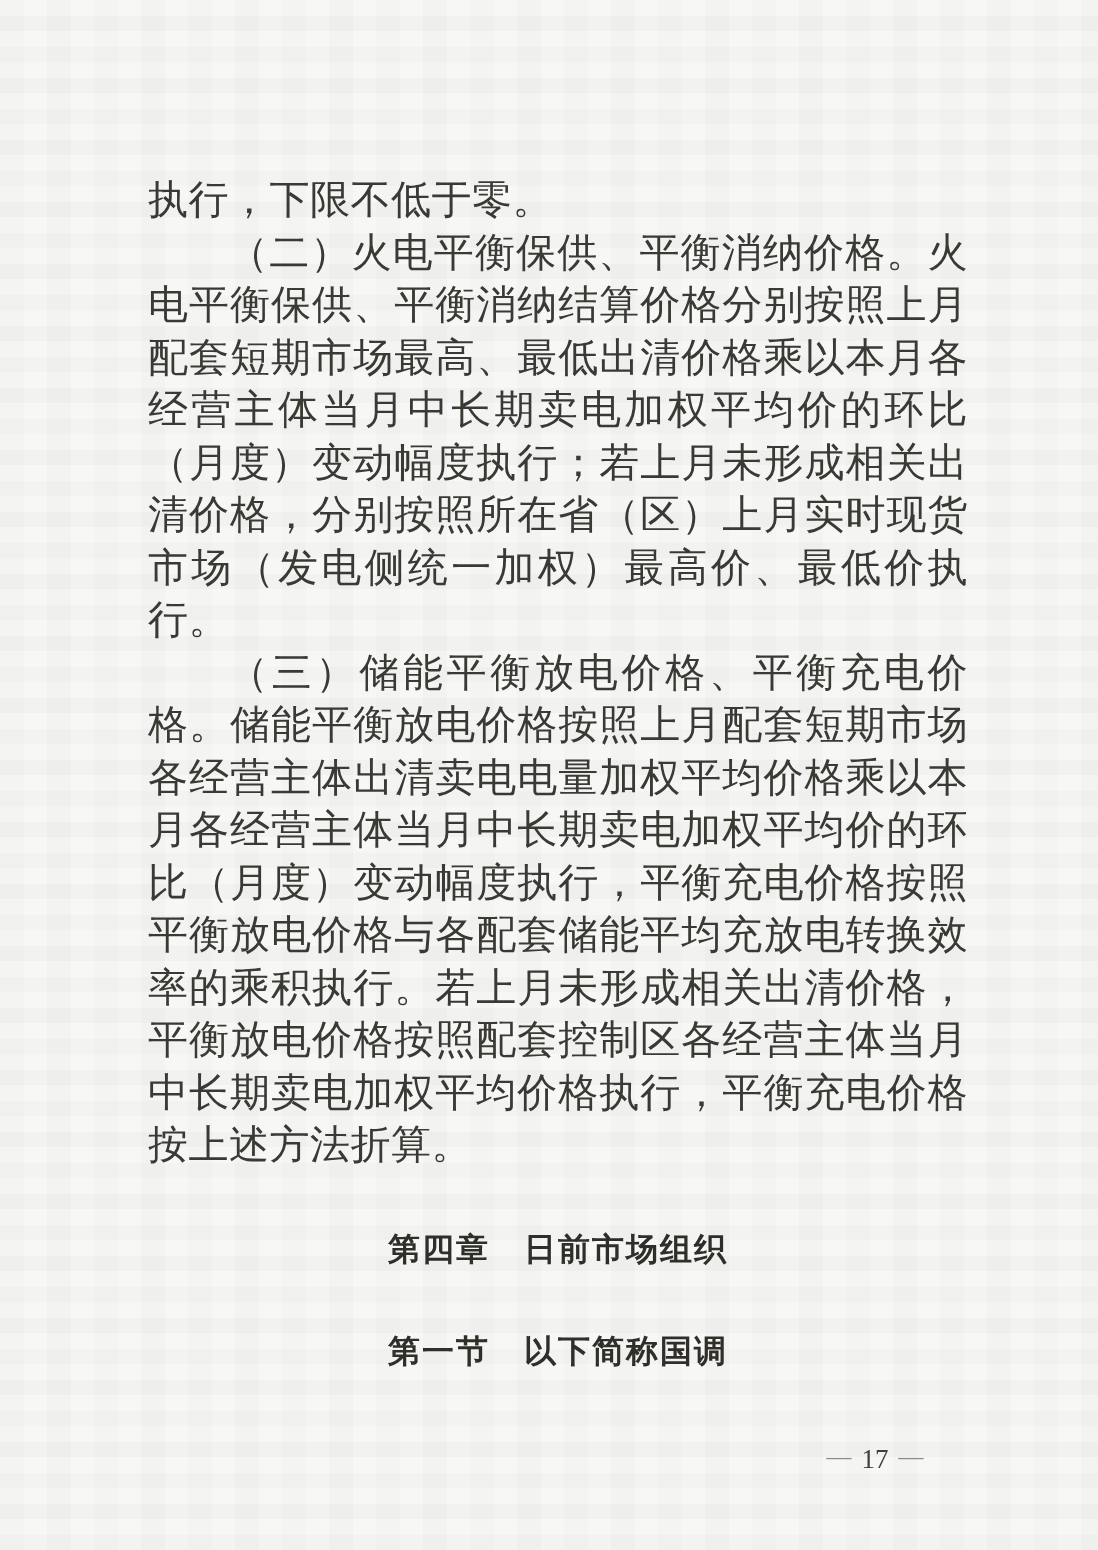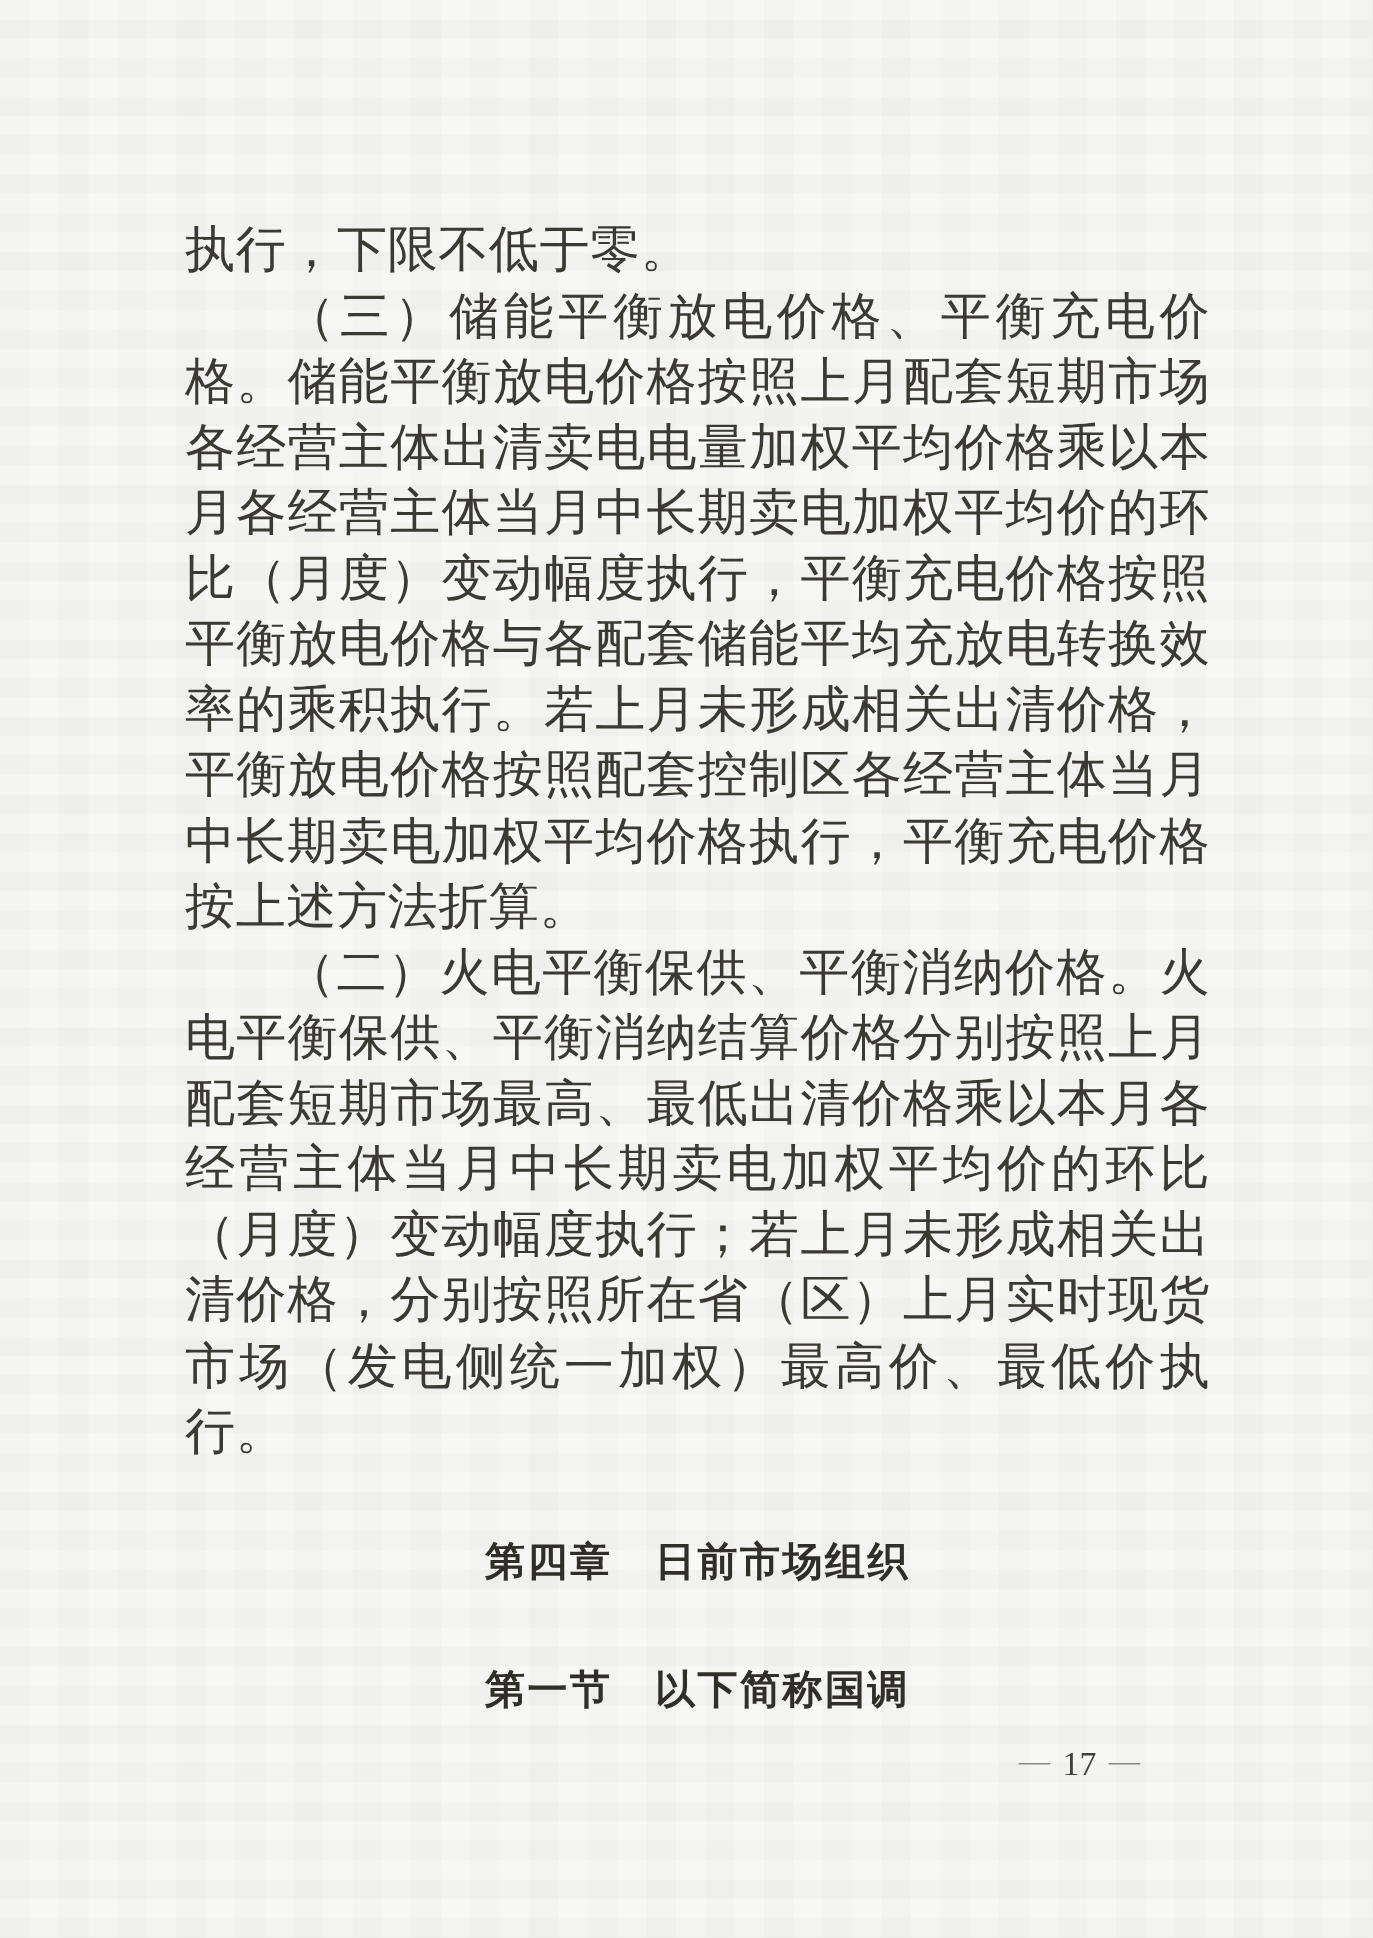--- a/index.html
+++ b/index.html
@@ -64,23 +64,23 @@
     text-align: center;
     letter-spacing: 2px;
     color: #2f2e29;
   }
   .articles {
     margin-top: 12px;
   }
   .page-number {
     position: absolute;
     left: 805px;
-    top: 1396px;
+    top: 1444px;
     width: 140px;
-    text-align: left;
+    text-align: center;
     font-size: 27px;
     line-height: 30px;
     color: #40403c;
     white-space: nowrap;
   }
   .page-number .dash {
     color: #8b8b89;
     padding: 0 10px;
     position: relative;
     top: -3px;
@@ -88,23 +88,23 @@
   }
 </style>
 </head>
 <body>
 
 <div class="page">
   <div class="text-column">
 
     <p class="body-par">执行，下限不低于零。</p>
 
+    <p class="body-par indent">（二）火电平衡保供、平衡消纳价格。火电平衡保供、平衡消纳结算价格分别按照上月配套短期市场最高、最低出清价格乘以本月各经营主体当月中长期卖电加权平均价的环比（月度）变动幅度执行；若上月未形成相关出清价格，分别按照所在省（区）上月实时现货市场（发电侧统一加权）最高价、最低价执行。</p>
+
     <p class="body-par indent">（三）储能平衡放电价格、平衡充电价格。储能平衡放电价格按照上月配套短期市场各经营主体出清卖电电量加权平均价格乘以本月各经营主体当月中长期卖电加权平均价的环比（月度）变动幅度执行，平衡充电价格按照平衡放电价格与各配套储能平均充放电转换效率的乘积执行。若上月未形成相关出清价格，平衡放电价格按照配套控制区各经营主体当月中长期卖电加权平均价格执行，平衡充电价格按上述方法折算。</p>
-
-    <p class="body-par indent">（二）火电平衡保供、平衡消纳价格。火电平衡保供、平衡消纳结算价格分别按照上月配套短期市场最高、最低出清价格乘以本月各经营主体当月中长期卖电加权平均价的环比（月度）变动幅度执行；若上月未形成相关出清价格，分别按照所在省（区）上月实时现货市场（发电侧统一加权）最高价、最低价执行。</p>
 
     <h2 class="chapter-heading">第四章　日前市场组织</h2>
 
     <h3 class="section-heading">第一节　以下简称国调</h3>
 
 
   </div>
 
   <div class="page-number">
     <span class="dash">—</span><span class="num">17</span><span class="dash">—</span>

